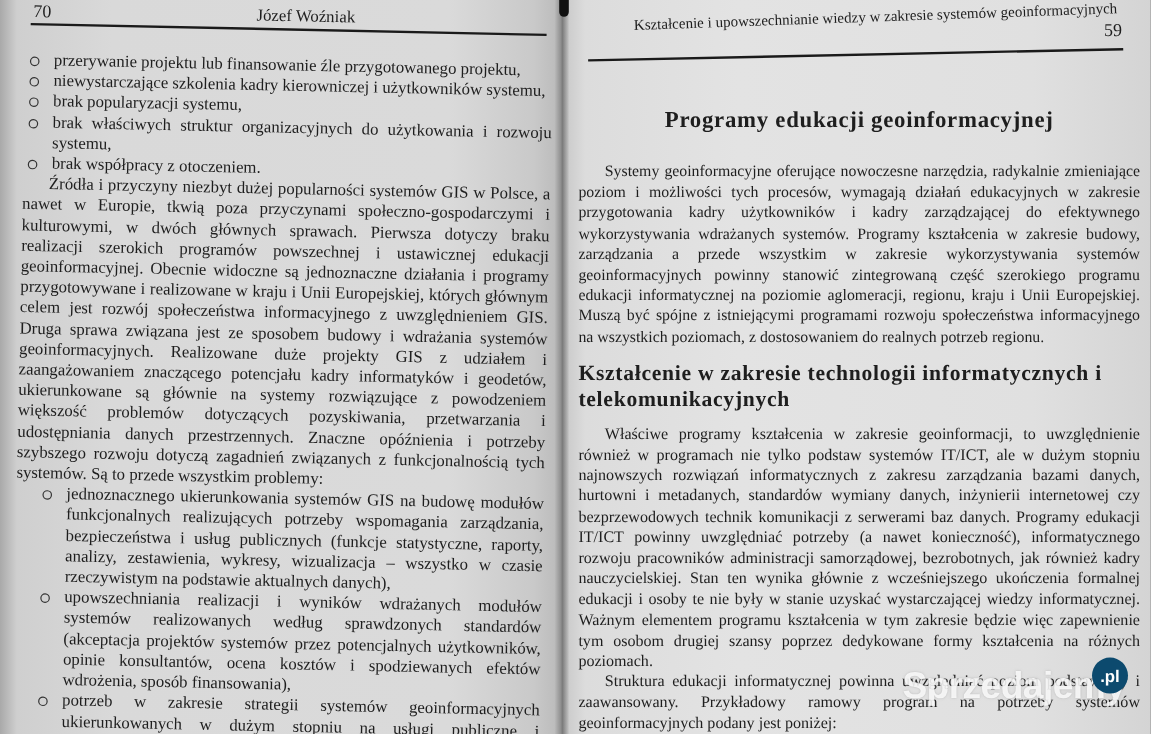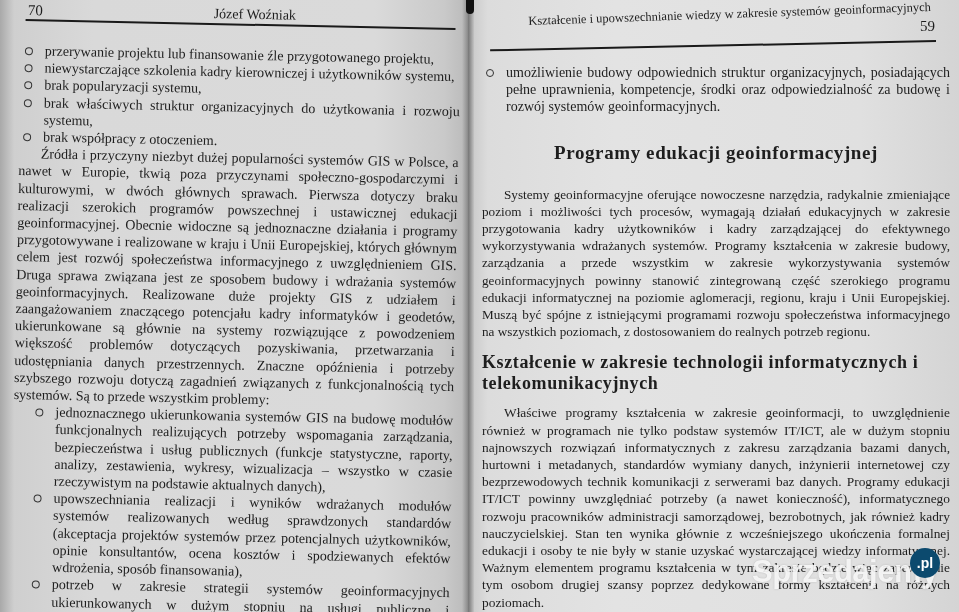--- a/index.html
+++ b/index.html
@@ -90,23 +90,20 @@
 </div>
 
 <div class="page page-right">
   <div class="inner-right">
     <div class="running-head" style="height:34px;">
       <span class="head-title" style="left:46px; top:14px; font-size:12.5px; transform:rotate(-2deg); transform-origin:0 0;">Kształcenie i upowszechnianie wiedzy w zakresie systemów geoinformacyjnych</span>
       <span class="page-num" style="left:438px; top:18px;">59</span>
     </div>
     <div class="rule" style="left:8px; top:40px; width:446px; transform:rotate(-1.2deg); transform-origin:100% 0;"></div>
     <div style="height:30px;"></div>
-    <ul class="circ body-text">
-      <li><span class="bullet"></span><span>umożliwienie budowy odpowiednich struktur organizacyjnych, posiadających pełne uprawnienia, kompetencje, środki oraz odpowiedzialność za budowę i rozwój systemów geoinformacyjnych.</span></li>
-    </ul>
     <div class="h1">Programy edukacji geoinformacyjnej</div>
     <p class="body-text indent" style="font-size:13.2px;">Systemy geoinformacyjne oferujące nowoczesne narzędzia, radykalnie zmieniające poziom i możliwości tych procesów, wymagają działań edukacyjnych w zakresie przygotowania kadry użytkowników i kadry zarządzającej do efektywnego wykorzystywania wdrażanych systemów. Programy kształcenia w zakresie budowy, zarządzania a przede wszystkim w zakresie wykorzystywania systemów geoinformacyjnych powinny stanowić zintegrowaną część szerokiego programu edukacji informatycznej na poziomie aglomeracji, regionu, kraju i Unii Europejskiej. Muszą być spójne z istniejącymi programami rozwoju społeczeństwa informacyjnego na wszystkich poziomach, z dostosowaniem do realnych potrzeb regionu.</p>
     <div class="h2">Kształcenie w zakresie technologii informatycznych i telekomunikacyjnych</div>
     <p class="body-text indent" style="font-size:13.4px;">Właściwe programy kształcenia w zakresie geoinformacji, to uwzględnienie również w programach nie tylko podstaw systemów IT/ICT, ale w dużym stopniu najnowszych rozwiązań informatycznych z zakresu zarządzania bazami danych, hurtowni i metadanych, standardów wymiany danych, inżynierii internetowej czy bezprzewodowych technik komunikacji z serwerami baz danych. Programy edukacji IT/ICT powinny uwzględniać potrzeby (a nawet konieczność), informatycznego rozwoju pracowników administracji samorządowej, bezrobotnych, jak również kadry nauczycielskiej. Stan ten wynika głównie z wcześniejszego ukończenia formalnej edukacji i osoby te nie były w stanie uzyskać wystarczającej wiedzy informatycznej. Ważnym elementem programu kształcenia w tym zakresie będzie więc zapewnienie tym osobom drugiej szansy poprzez dedykowane formy kształcenia na różnych poziomach.</p>
     <p class="body-text indent" style="font-size:13.4px;">Struktura edukacji informatycznej powinna uwzględniać poziom podstawowy i zaawansowany. Przykładowy ramowy program na potrzeby systemów geoinformacyjnych podany jest poniżej:</p>
 
   </div>
 </div>
 
 <div class="gutter"></div>

